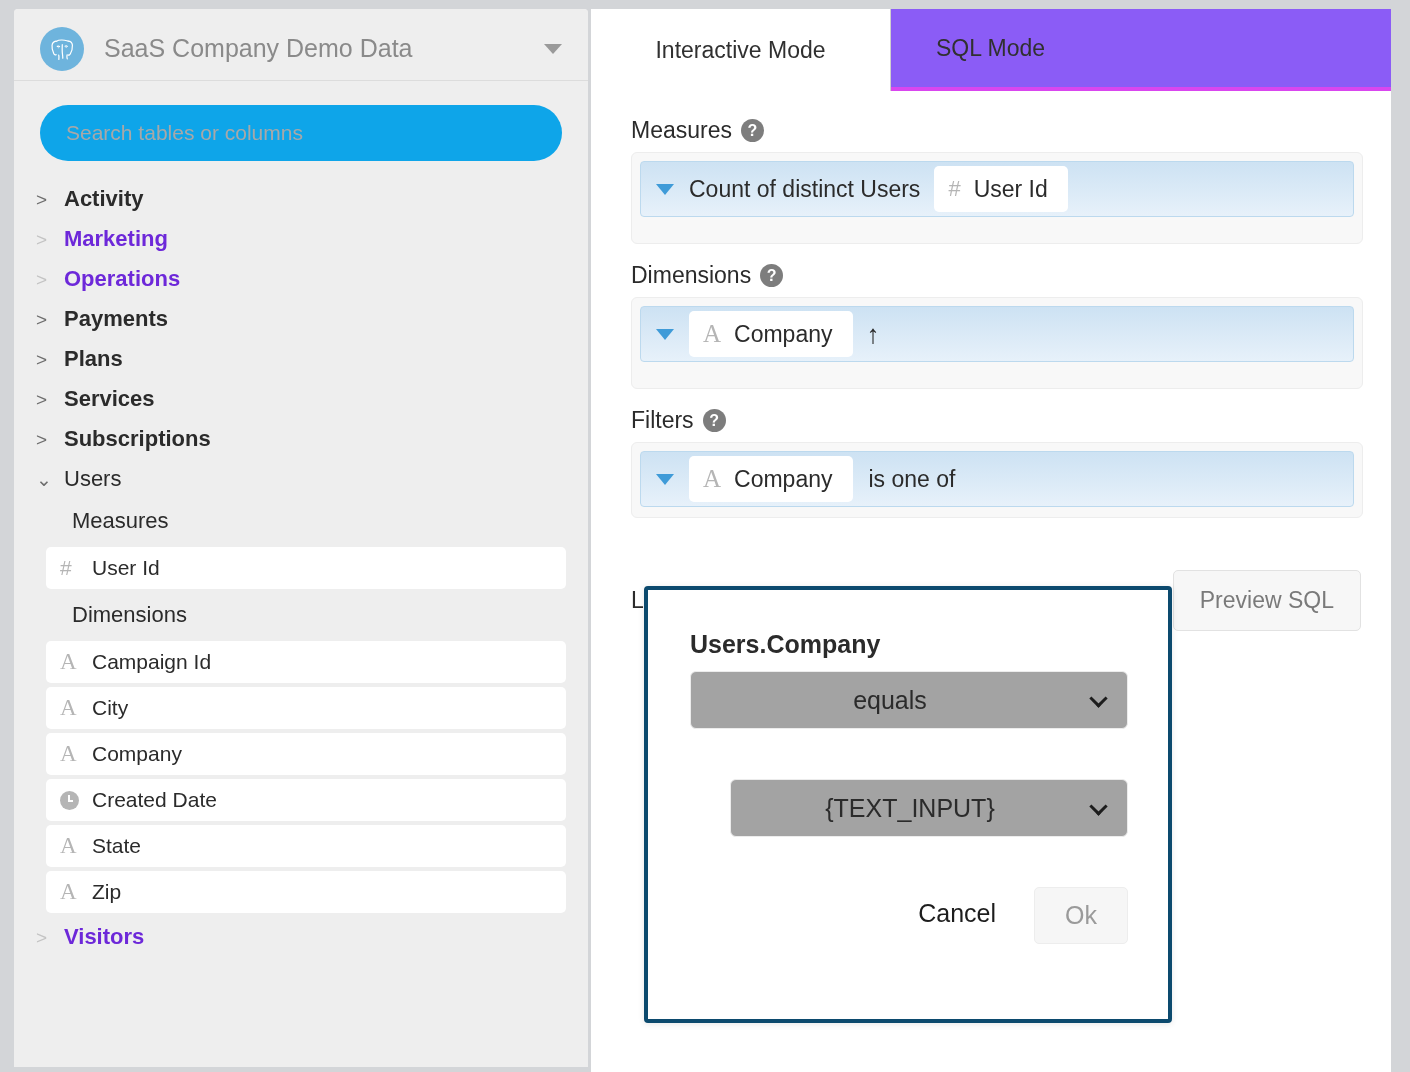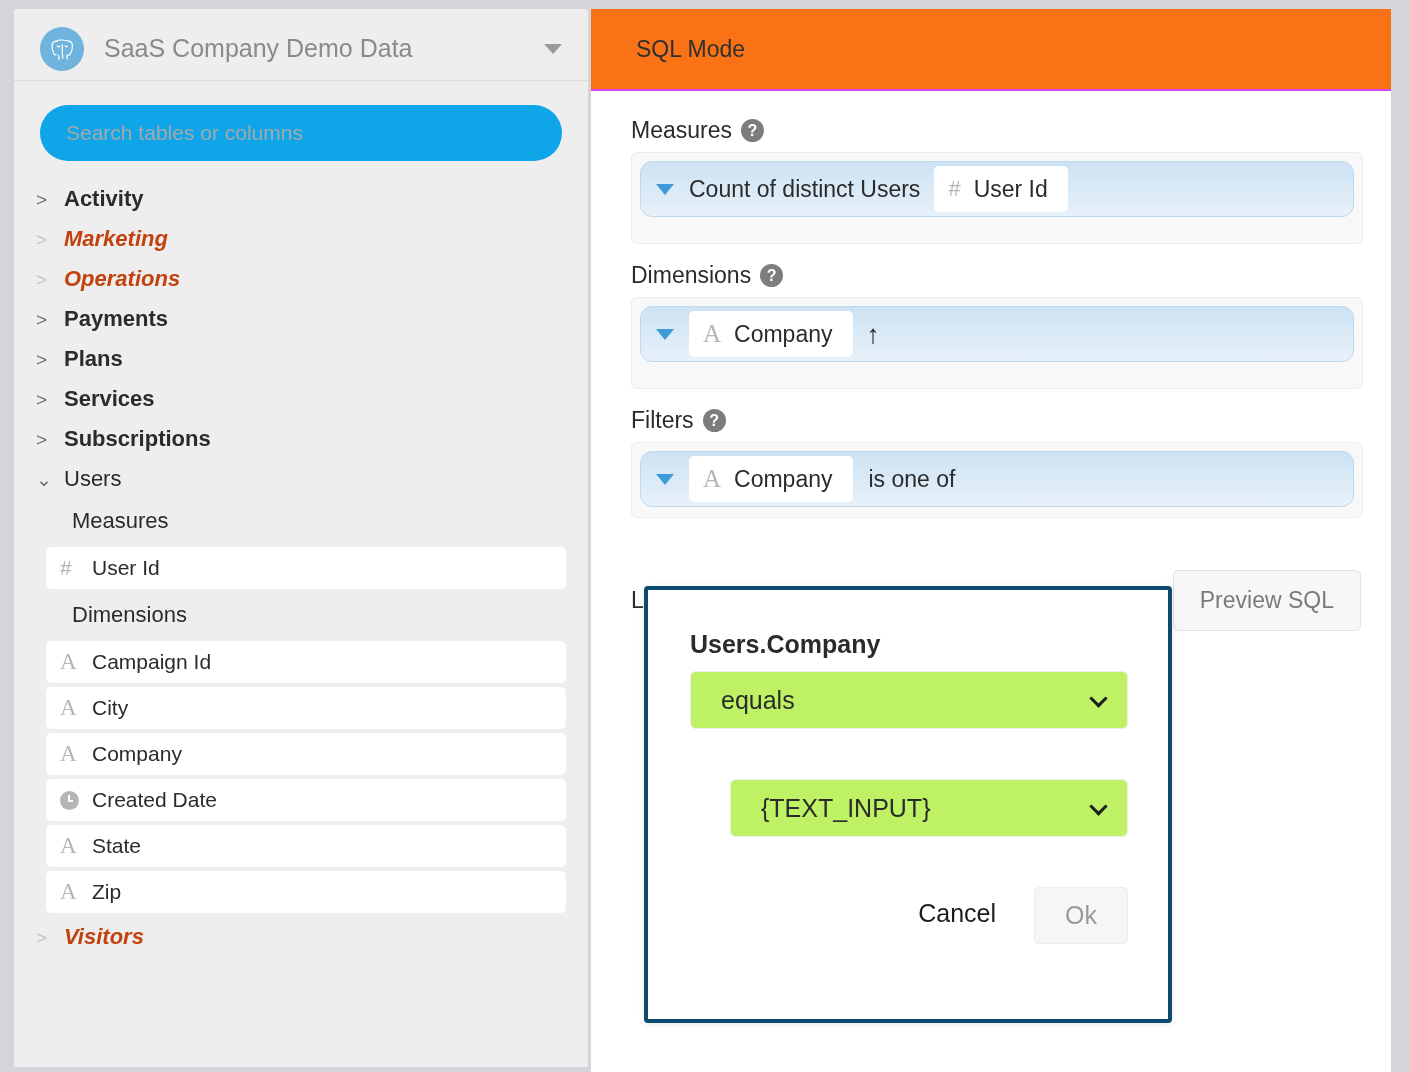--- a/index.html
+++ b/index.html
@@ -93,21 +93,21 @@
     font-size: 19px;
     line-height: 1;
     display: flex; align-items: center;
   }
   .tree-node .node-label {
     font-size: 22px;
     font-weight: bold;
     color: #2b2b2b;
     padding-left: 6px;
   }
-  .tree-node.disabled .node-label { color: #c2410c; font-weight: bold; font-style: italic; }
+  .tree-node.disabled .node-label { color: #6d28d9; font-weight: bold; }
   .tree-node.disabled .chev { color: #c3c3c3; }
   .tree-node.expanded .node-label { font-weight: normal; }
 
   .sub-head {
     font-size: 22px;
     color: #2b2b2b;
     padding: 9px 0 9px 58px;
   }
 
   .field-row {
@@ -172,22 +172,22 @@
     background: #ffffff;
     position: relative;
   }
   .tab.active {
     width: 300px;
     background: #ffffff;
     border-right: 1px solid #cfcfcf;
   }
   .tab.inactive {
     flex: 1 1 auto;
-    background: #f97316;
-    border-bottom: 2px solid #d946ef;
+    background: #8b5cf6;
+    border-bottom: 4px solid #d946ef;
     justify-content: flex-start;
     padding-left: 45px;
   }
 
   .builder { padding: 26px 28px 0 40px; }
 
   .section { margin-bottom: 18px; }
 
   .section-title {
     display: flex;
@@ -217,21 +217,21 @@
     min-height: 92px;
   }
   .drop-zone.short { min-height: 76px; }
 
   .chip-row {
     display: flex;
     align-items: stretch;
     height: 56px;
     background: linear-gradient(to bottom, #cde2f3 0%, #e7f1fa 100%);
     border: 1px solid #bcd9ee;
-    border-radius: 12px;
+    border-radius: 4px;
     overflow: hidden;
   }
   .chip-caret-box {
     width: 48px;
     flex: 0 0 auto;
     display: flex; align-items: center; justify-content: center;
     cursor: pointer;
   }
   .chip-caret {
     width: 0; height: 0;
@@ -310,31 +310,32 @@
     padding: 40px 40px 0 42px;
   }
   .modal-title {
     font-size: 25px;
     font-weight: bold;
     color: #2b2b2b;
     margin-bottom: 12px;
   }
   .select-box {
     position: relative;
-    background: #bef264;
+    background: #a3a3a3;
     border: 1px solid #ececec;
     border-radius: 6px;
     height: 58px;
     display: flex;
     align-items: center;
     font-size: 25px;
     color: #2b2b2b;
     padding: 0 68px 0 30px;
     cursor: pointer;
     white-space: nowrap;
+    justify-content: center;
   }
   .select-box .dchev {
     position: absolute;
     right: 22px; top: 50%;
     margin-top: -5px;
     width: 13px; height: 13px;
     border-right: 3px solid #1d1d1d;
     border-bottom: 3px solid #1d1d1d;
     transform: translateY(-3px) rotate(45deg);
   }
@@ -487,20 +488,23 @@
         <span class="chev">&gt;</span>
         <span class="node-label">Visitors</span>
       </div>
 
     </div>
   </div>
 
   <div id="main">
 
     <div class="tabs">
+      <div class="tab active">
+        <span>Interactive Mode</span>
+      </div>
       <div class="tab inactive">
         <span>SQL Mode</span>
       </div>
     </div>
 
     <div class="builder">
 
       <div class="section">
         <div class="section-title">
           <span>Measures</span>

